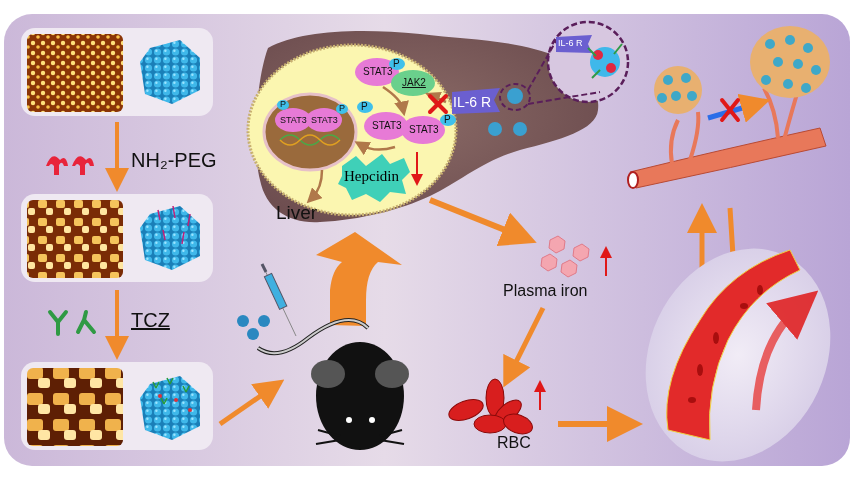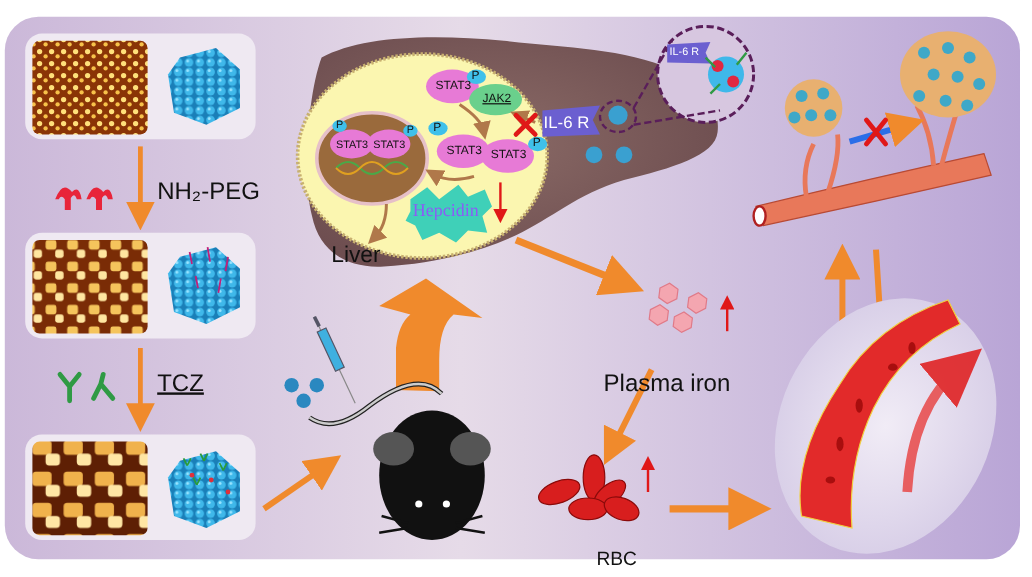--- a/index.html
+++ b/index.html
@@ -280,18 +280,18 @@
 <div class="lbl" style="left:393px;top:58px;font-size:10px;">P</div>
 <div class="lbl" style="left:372px;top:120px;font-size:10px;">STAT3</div>
 <div class="lbl" style="left:409px;top:124px;font-size:10px;">STAT3</div>
 <div class="lbl" style="left:361px;top:101px;font-size:10px;">P</div>
 <div class="lbl" style="left:444px;top:114px;font-size:10px;">P</div>
 <div class="lbl" style="left:280px;top:115px;font-size:9px;">STAT3</div>
 <div class="lbl" style="left:311px;top:115px;font-size:9px;">STAT3</div>
 <div class="lbl" style="left:280px;top:99px;font-size:9px;">P</div>
 <div class="lbl" style="left:339px;top:103px;font-size:9px;">P</div>
 <div class="lbl" style="left:453px;top:94px;font-size:14px;color:#fff;">IL-6 R</div>
-<div class="lbl" style="left:344px;top:168px;font-size:15px;color:#8b5cf6;font-family:'Liberation Serif',serif;">Hepcidin</div>
+<div class="lbl" style="left:344px;top:168px;font-size:15px;color:#000000;font-family:'Liberation Serif',serif;">Hepcidin</div>
 <div class="lbl" style="left:558px;top:38px;font-size:9px;color:#fff;">IL-6 R</div>
 
-<div class="lbl" style="left:503px;top:282px;font-size:20px;margin-top:27px;">Plasma iron</div>
-<div class="lbl" style="left:497px;top:458px;font-size:16px;">RBC</div>
+<div class="lbl" style="left:503px;top:282px;font-size:16px;">Plasma iron</div>
+<div class="lbl" style="left:497px;top:434px;font-size:16px;">RBC</div>
 </div>
 
 </body></html>

